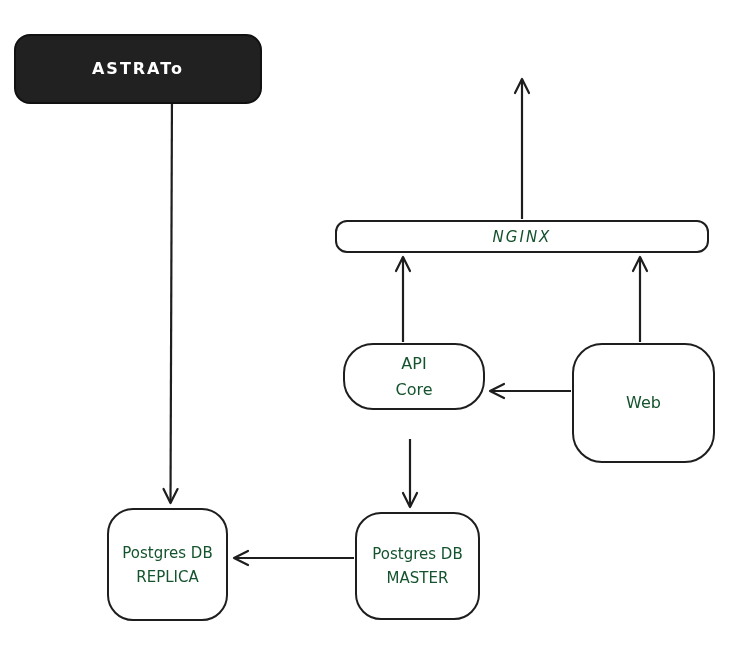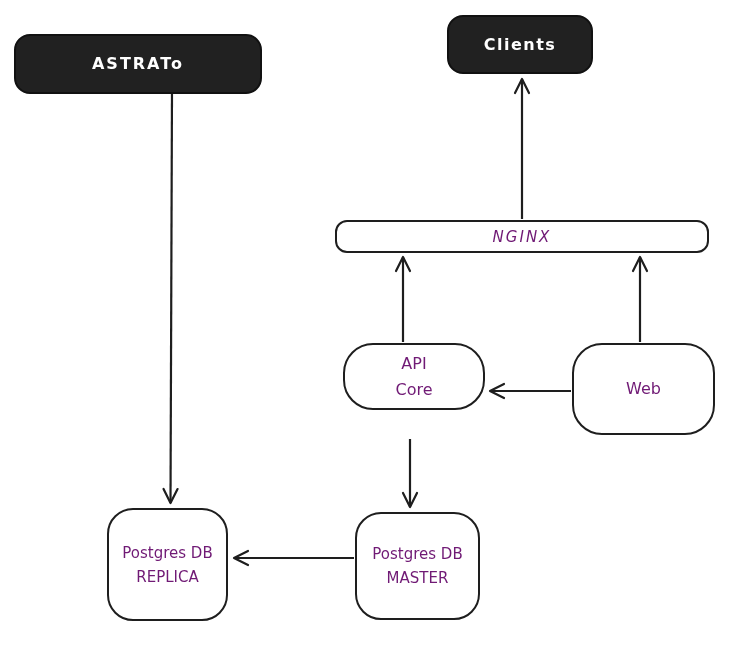--- a/index.html
+++ b/index.html
@@ -20,56 +20,56 @@
     position: absolute;
     left: 0; top: 0;
     width: 746px; height: 645px;
     z-index: 1;
   }
   .node {
     position: absolute;
     z-index: 2;
     border: 2px solid #1e1e1e;
     background: #ffffff;
-    color: #701a75;
+    color: #14532d;
     display: flex;
     align-items: center;
     justify-content: center;
     text-align: center;
     font-size: 16px;
     line-height: 1.6;
   }
   .node .label {
     white-space: pre-line;
   }
   .node.dark {
     background: #212121;
     border-color: #111111;
     color: #ffffff;
     font-weight: 600;
   }
   #node-astrato {
-    left: 14px; top: 34px; width: 248px; height: 60px;
+    left: 14px; top: 34px; width: 248px; height: 70px;
     border-radius: 16px; letter-spacing: 2px;
   }
   #node-clients {
     left: 447px; top: 15px; width: 146px; height: 59px;
     border-radius: 16px; letter-spacing: 1.5px;
   }
   #node-nginx {
     left: 335px; top: 220px; width: 374px; height: 33px;
     border-radius: 12px; font-style: italic; letter-spacing: 2px;
     font-size: 15px;
   }
   #node-api-core {
     left: 343px; top: 343px; width: 142px; height: 67px;
     border-radius: 30px;
   }
   #node-web {
-    left: 572px; top: 343px; width: 143px; height: 92px;
+    left: 572px; top: 343px; width: 143px; height: 120px;
     border-radius: 30px;
   }
   #node-pg-replica {
     left: 107px; top: 508px; width: 121px; height: 113px;
     border-radius: 26px; font-size: 15px;
   }
   #node-pg-master {
     left: 355px; top: 512px; width: 125px; height: 108px;
     border-radius: 26px; font-size: 15px;
   }
@@ -98,23 +98,20 @@
 
     <line x1="410" y1="439" x2="410" y2="507" stroke="#1e1e1e" stroke-width="2.2" marker-end="url(#arrowhead)"></line>
 
     <line x1="354" y1="558" x2="234" y2="558" stroke="#1e1e1e" stroke-width="2.2" marker-end="url(#arrowhead)"></line>
   </svg>
 
   <div class="node dark" id="node-astrato">
     <span class="label">ASTRATo</span>
   </div>
 
-  <div class="node dark" id="node-clients">
-    <span class="label">Clients</span>
-  </div>
 
   <div class="node" id="node-nginx">
     <span class="label">NGINX</span>
   </div>
 
   <div class="node" id="node-api-core">
     <span class="label">API
 Core</span>
   </div>
 

